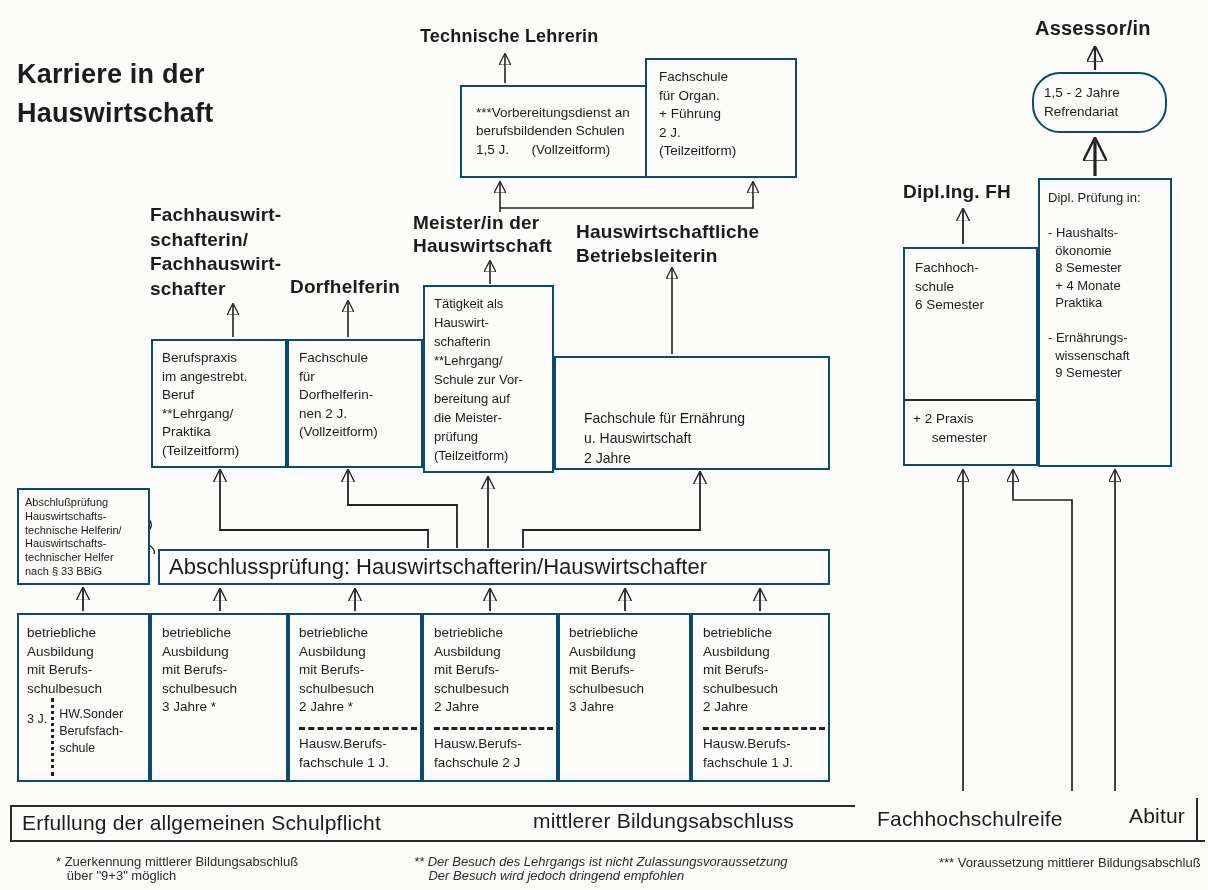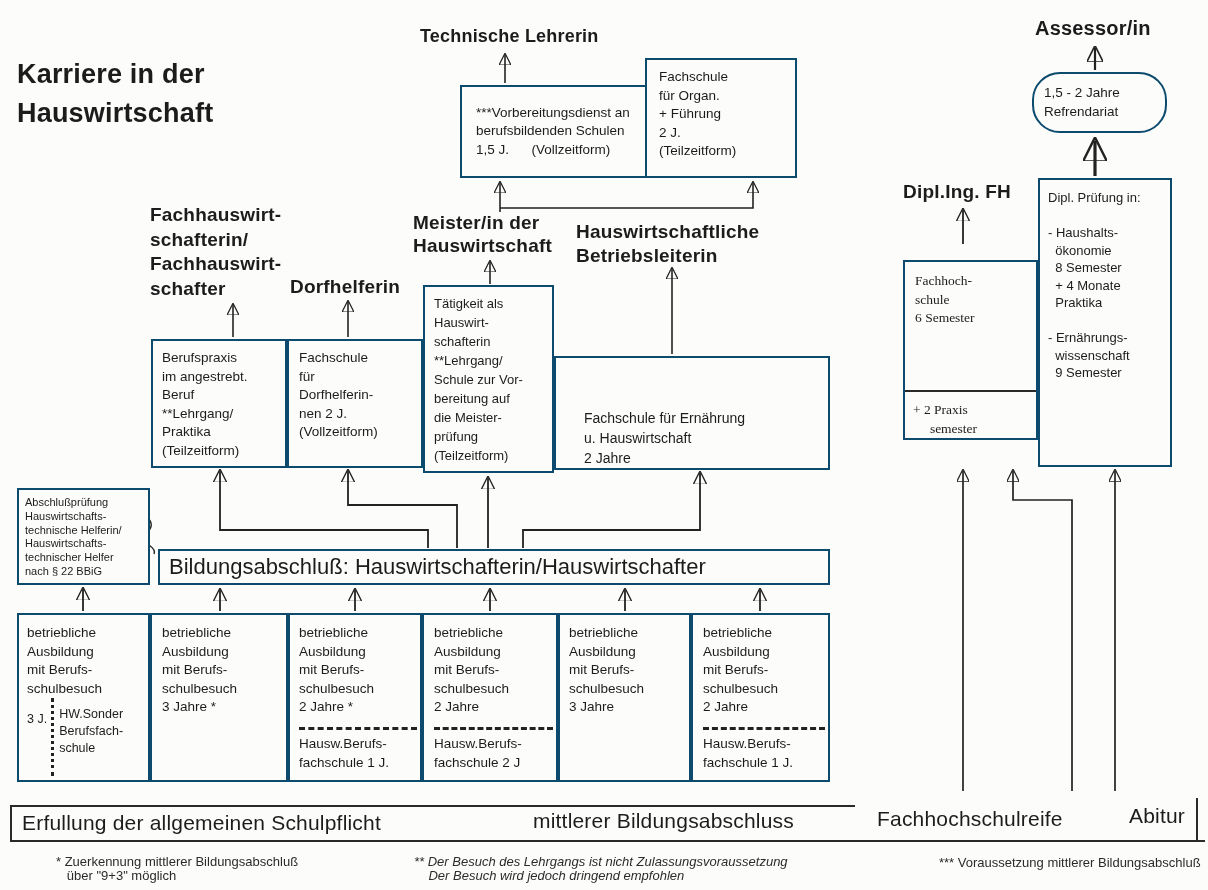--- a/index.html
+++ b/index.html
@@ -104,21 +104,21 @@
   ökonomie
   8 Semester
   + 4 Monate
   Praktika
 
 - Ernährungs-
   wissenschaft
   9 Semester</div>
   </div>
 
-  <div class="box" style="left:903px; top:260px; width:135px; height:180px;font-family:Liberation Serif, serif;">
+  <div class="box" style="left:903px; top:247px; width:135px; height:219px;">
     <div style="height:152px; border-bottom:2px solid #2a2a2a; padding:10px 0 0 10px; box-sizing:border-box;">
       <div class="txt">Fachhoch-
 schule
 6 Semester</div>
     </div>
     <div style="padding:9px 0 0 8px;">
       <div class="txt">+ 2 Praxis
      semester</div>
     </div>
   </div>
@@ -154,25 +154,25 @@
 u. Hauswirtschaft
 2 Jahre</div>
   </div>
 
   <div class="box" style="left:17px; top:488px; width:133px; height:97px; padding:6px 0 0 6px;">
     <div class="sm">Abschlußprüfung
 Hauswirtschafts-
 technische Helferin/
 Hauswirtschafts-
 technischer Helfer
-nach § 22 BBiG</div>
+nach § 33 BBiG</div>
   </div>
 
   <div class="box" style="left:158px; top:549px; width:672px; height:36px; justify-content:center; padding-left:9px;">
-    <div class="pre" style="font-size:22px;">Bildungsabschluß: Hauswirtschafterin/Hauswirtschafter</div>
+    <div class="pre" style="font-size:22px;">Abschlussprüfung: Hauswirtschafterin/Hauswirtschafter</div>
   </div>
 
   <div class="box" style="left:17px; top:613px; width:133px; height:169px; padding:9px 4px 6px 8px;">
     <div class="txt">betriebliche
 Ausbildung
 mit Berufs-
 schulbesuch</div>
     <div style="display:flex; margin-top:auto; align-items:flex-start;">
       <span class="pre" style="font-size:12.5px; padding-top:14px;">3 J.</span>
       <span class="dotdiv" style="height:78px;"></span>

